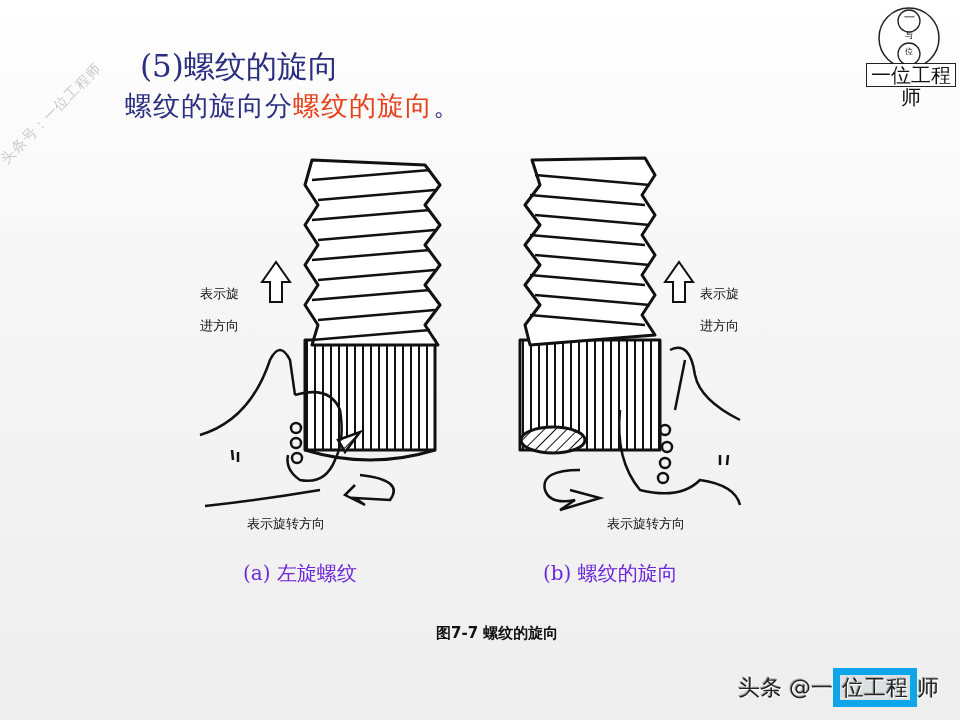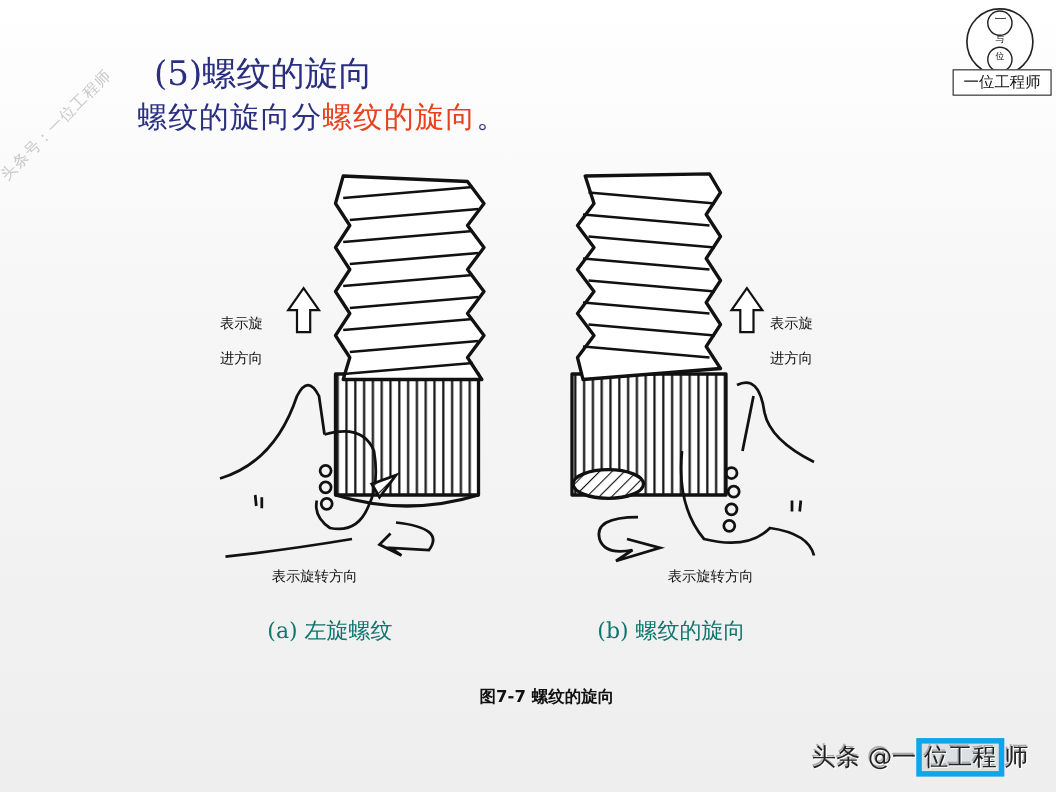--- a/index.html
+++ b/index.html
@@ -17,35 +17,35 @@
   .title-line1 {
     left: 140px; top: 46px; font-size: 31px; color: #2b2f80;
   }
   .title-line2 {
     left: 125px; top: 88px; font-size: 27px; color: #2b2f80; letter-spacing: 1px;
   }
   .title-line2 .hl { color: #e8411d; }
   .logo { left: 868px; top: 4px; width: 82px; height: 84px; }
   .logo-box {
     left: 866px; top: 63px; width: 88px; height: 22px; border: 1.5px solid #222;
-    background: #fff; font-size: 14px; text-align: center; line-height: 22px; color: #111;
+    background: #fff; font-size: 20px; text-align: center; line-height: 22px; color: #111;
     font-family: "DejaVu Sans", "Liberation Sans", sans-serif;
   }
   .lbl { font-size: 13px; color: #111; white-space: nowrap; }
-  .cap { font-size: 20px; color: #0f766e; white-space: nowrap; }
+  .cap { font-size: 20px; color: #6d28d9; white-space: nowrap; }
   .figcap {
     left: 436px; top: 624px; font-size: 15px; font-weight: bold; color: #111;
     font-family: "DejaVu Sans", "Liberation Sans", sans-serif;
   }
   .footer-wm {
     left: 738px; top: 673px; font-size: 22px; color: #222;
     font-family: "DejaVu Sans", "Liberation Sans", sans-serif;
     text-shadow: 1px 1px 0 #fff, -1px -1px 0 #aaa;
   }
-  .footer-wm .boxed { border: 5px solid #0ea5e9; background: rgba(200,210,215,0.5); padding: 0 2px; text-align: right; }
+  .footer-wm .boxed { border: 7px solid #0ea5e9; background: rgba(200,210,215,0.5); padding: 0 2px; text-align: right; }
 </style>
 </head>
 <body>
 
 <div class="abs watermark" style="transform: rotate(-45deg); transform-origin: left bottom;">头条号：一位工程师</div>
 
 <svg class="abs logo" viewBox="0 0 82 84">
   <circle cx="41" cy="34" r="30" fill="#fff" stroke="#222" stroke-width="1.5"></circle>
   <circle cx="41" cy="17" r="11" fill="#fff" stroke="#222" stroke-width="1.3"></circle>
   <circle cx="41" cy="50" r="11" fill="#fff" stroke="#222" stroke-width="1.3"></circle>

